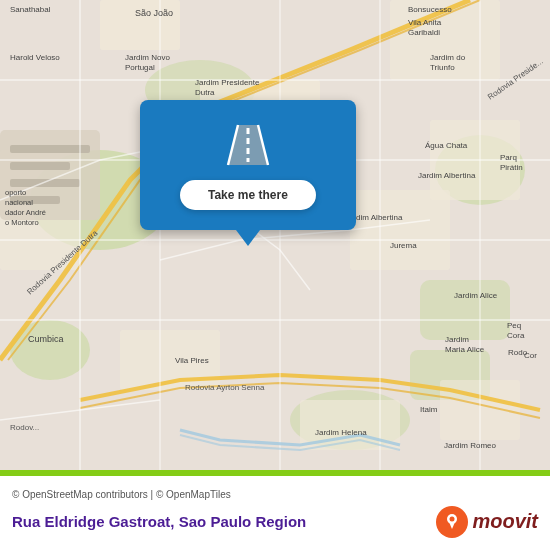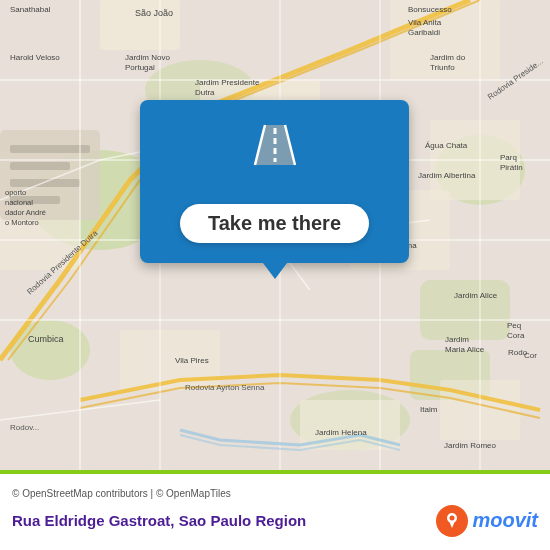--- a/index.html
+++ b/index.html
@@ -21,21 +21,21 @@
 
     
     #bottom-bar {
       width: 550px;
       height: 80px;
       background: #ffffff;
       display: flex;
       flex-direction: column;
       justify-content: center;
       padding: 8px 12px;
-      border-top: 4px solid #84cc16;
+      border-top: 6px solid #84cc16;
     }
 
     #attribution {
       font-size: 10px;
       color: #555;
       margin-bottom: 6px;
     }
 
     #location-row {
       display: flex;
@@ -64,21 +64,21 @@
       align-items: center;
       justify-content: center;
       color: white;
       font-size: 18px;
       font-weight: bold;
     }
 
     #moovit-text {
       font-size: 20px;
       font-weight: bold;
-      color: #3b82f6;
+      color: #7f1d1d;
       font-style: italic;
     }
 
     
     #map-popup {
       position: absolute;
       top: 100px;
       left: 140px;
       display: flex;
       flex-direction: column;
@@ -101,25 +101,24 @@
       width: 60px;
       height: 50px;
     }
 
     #take-me-btn {
       background: white;
       color: #333;
       border: none;
       border-radius: 20px;
       padding: 8px 28px;
-      font-size: 20px;
+      font-size: 12px;
       font-weight: 600;
       cursor: pointer;
       box-shadow: 0 2px 6px rgba(0,0,0,0.2);
-      margin-top: 24px;
     }
 
     
     #popup-tail {
       width: 0;
       height: 0;
       border-left: 12px solid transparent;
       border-right: 12px solid transparent;
       border-top: 16px solid #1a7abf;
     }

